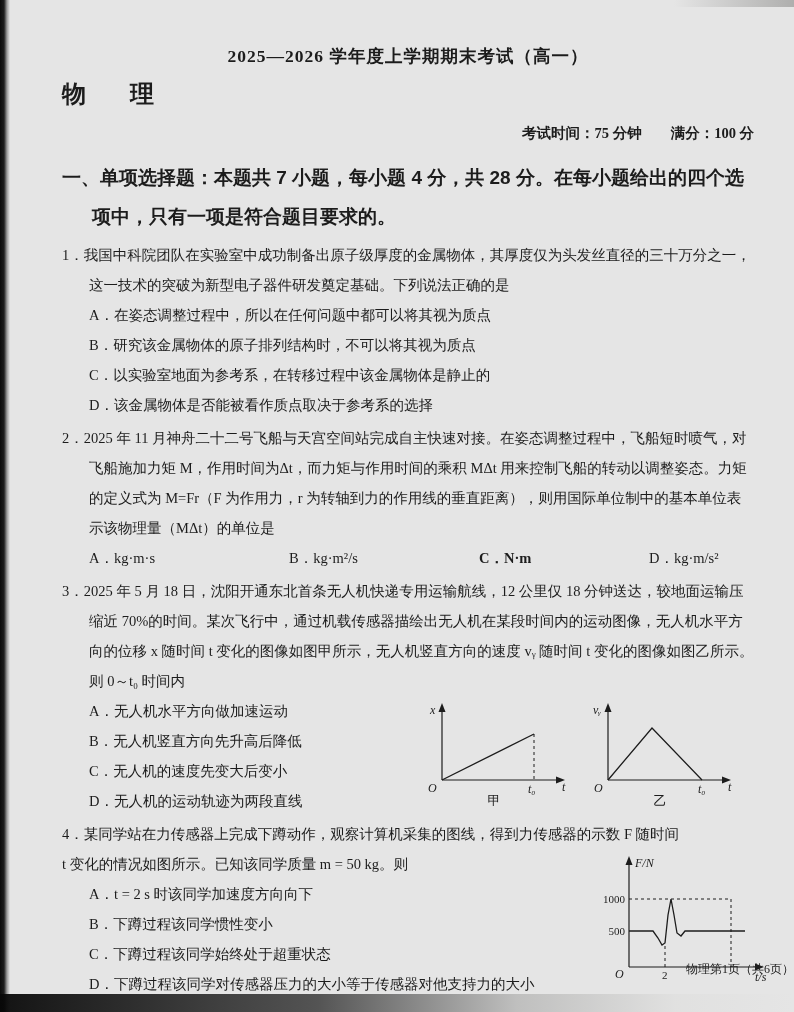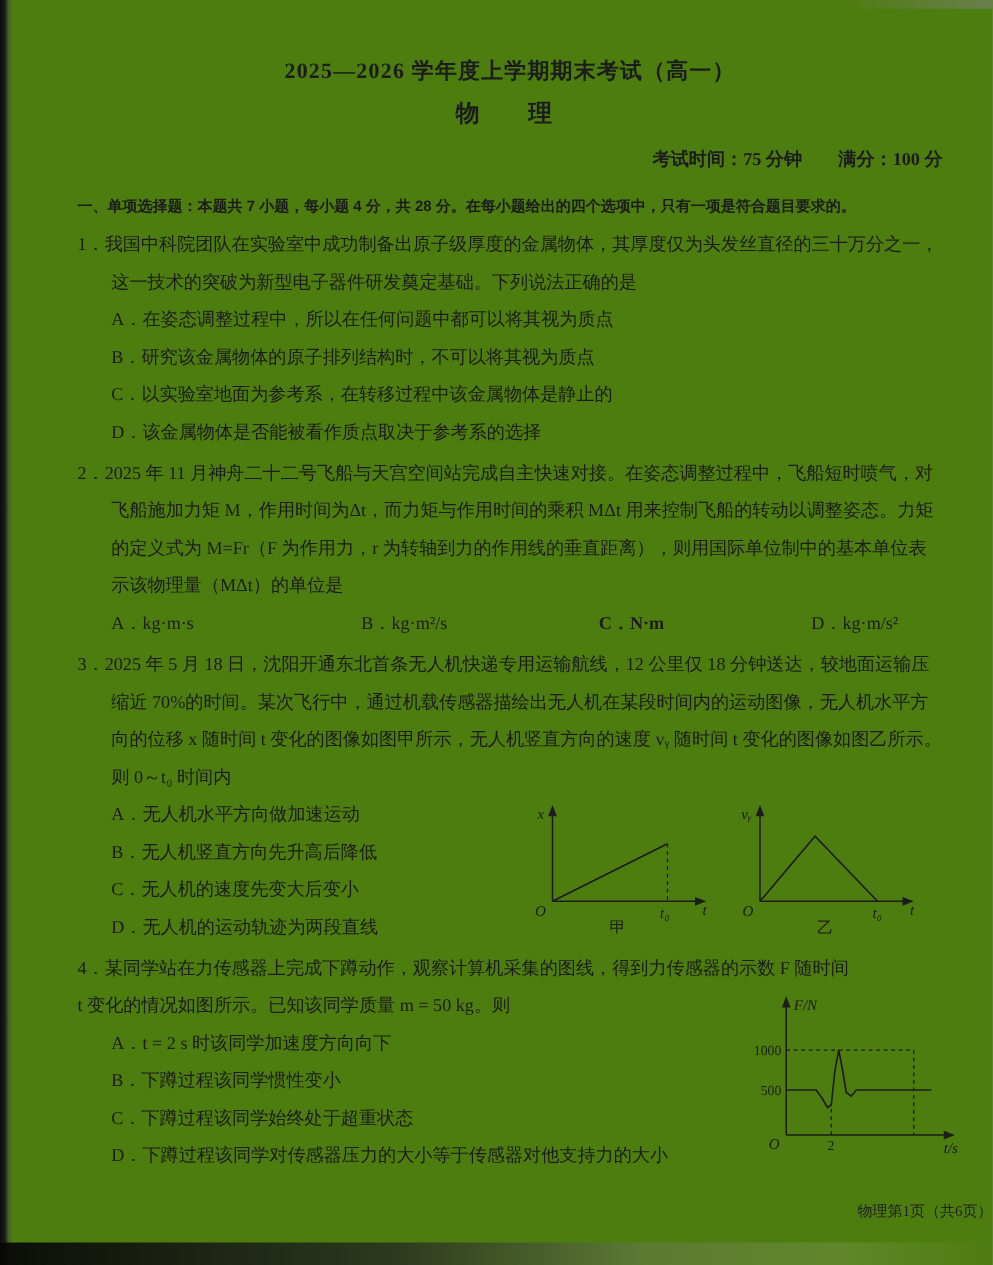--- a/index.html
+++ b/index.html
@@ -3,31 +3,31 @@
 <meta charset="utf-8">
 <style>
   * { margin:0; padding:0; box-sizing:border-box; }
   html,body { width:794px; height:1012px; }
   body {
     background:#9a9a96;
     font-family:"Liberation Serif","DejaVu Serif",serif;
   }
   .page {
     position:relative; width:794px; height:1012px;
-    background:#4d7c0f; color:#1c1c1c; overflow:hidden;
+    background:#e5e5e5; color:#1c1c1c; overflow:hidden;
   }
   .content { position:absolute; left:62px; top:36px; width:692px; }
 
   .exam-title { text-align:center; font-weight:bold; font-size:17.5px; letter-spacing:1px; margin-top:8px; }
-  .subject    { text-align:center; font-weight:bold; font-size:19px; letter-spacing:10px; margin-top:10px; }
+  .subject    { font-weight:bold; font-size:24px; letter-spacing:10px; margin-top:10px; }
   .exam-info  { text-align:right; font-size:14.5px; margin-top:14px; font-weight:600; }
 
   .section-heading {
     font-family:"Liberation Sans","DejaVu Sans",sans-serif;
-    font-weight:bold; font-size:12px; line-height:2.05;
+    font-weight:bold; font-size:19px; line-height:2.05;
     margin-top:16px; padding-left:30px; text-indent:-30px;
   }
 
   .q { font-size:14.5px; line-height:2.07; margin-top:3px; }
   .stem { padding-left:27px; text-indent:-27px; }
   .opt  { padding-left:27px; }
 
   .opt-row { display:flex; padding-left:27px;align-items:flex-end; }
   .opt-row span:nth-child(1){ width:200px; }
   .opt-row span:nth-child(2){ width:190px; }

